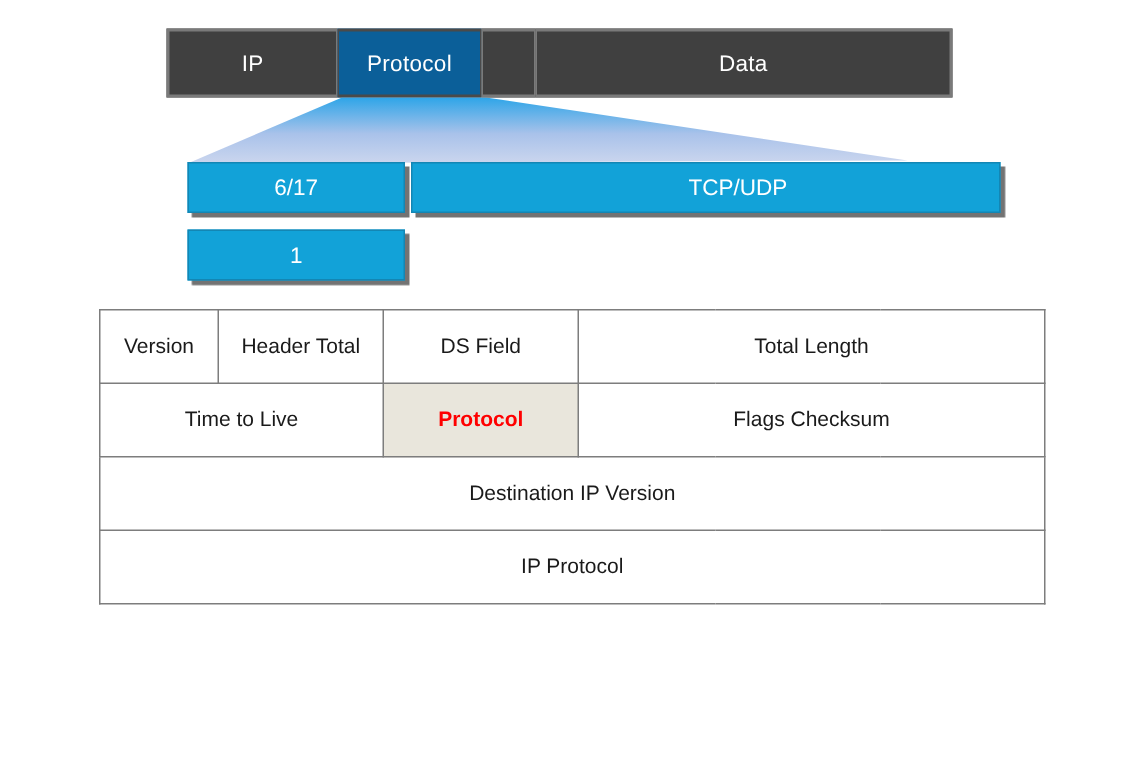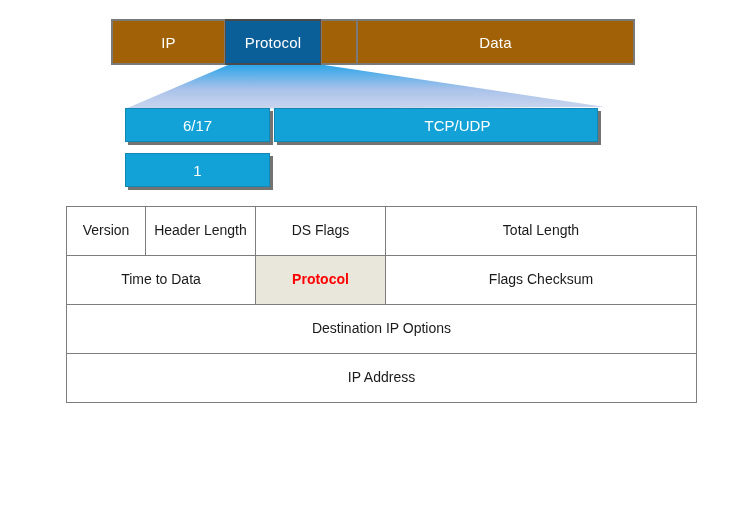--- a/index.html
+++ b/index.html
@@ -35,21 +35,21 @@
     box-sizing: border-box;
     border: 2px solid #7a7a7a;
     border-right-width: 1px;
     border-left-width: 1px;
     display: flex;
     align-items: center;
     justify-content: center;
     color: #ffffff;
     font-size: 15px;
     letter-spacing: 0.2px;
-    background: #a16207;
+    background: #404040;
   }
   .packet-seg.first { border-left-width: 2px; }
   .packet-seg.last  { border-right-width: 2px; }
   .packet-seg.highlight {
     background: #0B5F99;
     border-color: #4a4a4a;
   }
   .seg-ip        { width: 114px; }
   .seg-protocol  { width: 96px; }
   .seg-gap       { width: 36px; }
@@ -62,21 +62,21 @@
     top: 65px;
     width: 495px;
     height: 44px;
   }
 
   
   .value-bar {
     position: absolute;
     left: 125px;
     height: 34px;
-    width: 473px;
+    width: 542px;
     display: flex;
     align-items: stretch;
     filter: drop-shadow(3px 3px 0px rgba(90,90,90,0.85));
   }
   .value-bar.row1 { top: 108px; }
   .value-bar.row2 { top: 153px; }
   .value-cell {
     box-sizing: border-box;
     background: #12A2D8;
     border: 1px solid #1386b4;
@@ -166,31 +166,31 @@
       <col style="width:79px">
       <col style="width:110px">
       <col style="width:130px">
       <col style="width:91px">
       <col style="width:110px">
       <col style="width:110px">
     </colgroup>
     <tbody>
       <tr>
         <td>Version</td>
-        <td>Header Length</td>
-        <td>DS Flags</td>
+        <td>Header Total</td>
+        <td>DS Field</td>
         <td colspan="3">Total Length</td>
       </tr>
       <tr>
-        <td colspan="2">Time to Data</td>
+        <td colspan="2">Time to Live</td>
         <td class="hl">Protocol</td>
         <td colspan="3">Flags Checksum</td>
       </tr>
       <tr>
-        <td colspan="6">Destination IP Options</td>
+        <td colspan="6">Destination IP Version</td>
       </tr>
       <tr>
-        <td colspan="6">IP  Address</td>
+        <td colspan="6">IP  Protocol</td>
       </tr>
     </tbody>
   </table>
 
 </div>
 
 </body></html>

